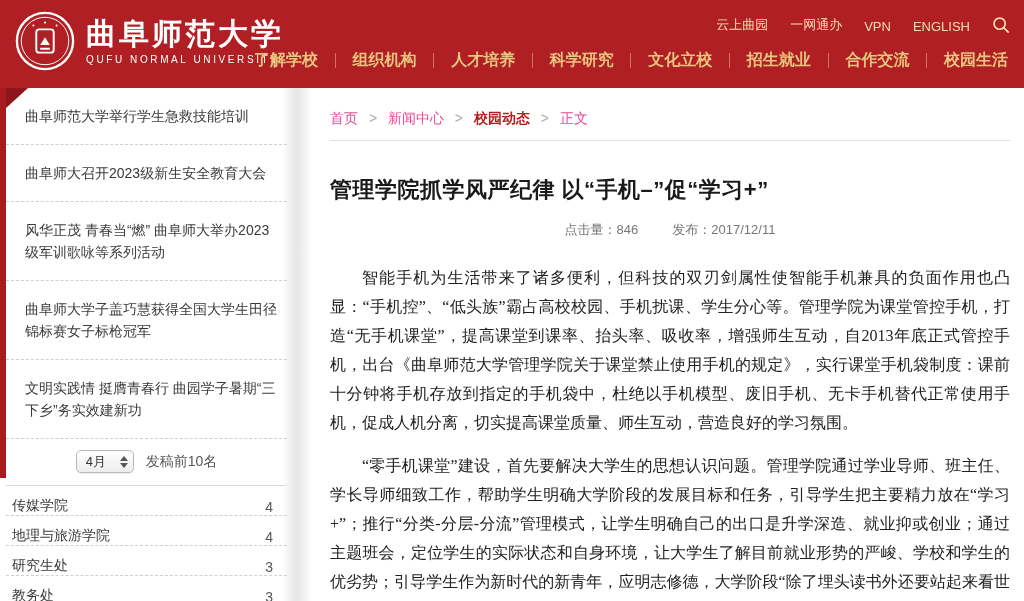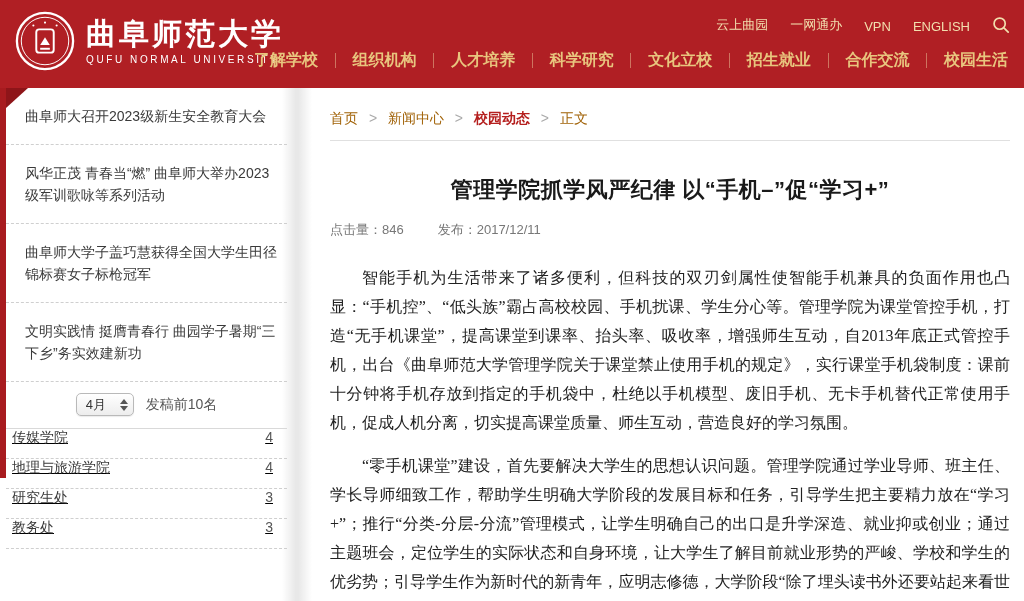--- a/index.html
+++ b/index.html
@@ -39,39 +39,39 @@
       width:58px; height:23px; padding:0 5px 0 9px; border:1px solid #b9b9b9; border-radius:5px;
       background:linear-gradient(#ffffff,#ededed); cursor:pointer;
       box-shadow:0 1px 1px rgba(0,0,0,0.08); }
   .month-select .val { font-size:13px; color:#333; }
   .stepper { display:flex; flex-direction:column; gap:2px; align-items:center; }
   .tri-up { width:0; height:0; border-left:4px solid transparent; border-right:4px solid transparent;
       border-bottom:5px solid #555; }
   .tri-down { width:0; height:0; border-left:4px solid transparent; border-right:4px solid transparent;
       border-top:5px solid #555; }
   .rank-label { font-size:14px; color:#555; }
-  .dept-row { display:flex; align-items:flex-start; justify-content:space-between;
-      height:30px; padding:0 14px 0 6px; border-bottom:1px dashed #cfcfcf; cursor:pointer;text-decoration:underline; }
+  .dept-row { display:flex; align-items:flex-end; justify-content:space-between;
+      height:30px; padding:0 14px 0 6px; border-bottom:1px dashed #cfcfcf; cursor:pointer; }
   .dept-name { font-size:14px; color:#3a3a3a; }
   .dept-count { font-size:14px; color:#555; }
 
   
   .divider-shadow { position:absolute; left:282px; top:88px; width:30px; height:513px; z-index:1;
       background:linear-gradient(to right, rgba(255,255,255,0) 0%, rgba(0,0,0,0.09) 45%, rgba(0,0,0,0.09) 55%, rgba(255,255,255,0) 100%); }
 
   
   .main { position:absolute; left:330px; top:88px; width:680px; z-index:2; }
   .breadcrumb { margin-top:22px; font-size:14px; color:#9a9a9a;
       padding-bottom:12px; border-bottom:1px solid #e0e0e0; }
-  .crumb { color:#a16207; cursor:pointer; }
+  .crumb { color:#ec4899; cursor:pointer; }
   .crumb.active { color:#b5201f; font-weight:700; }
   .crumb-sep { margin:0 7px; color:#aaa; }
-  .article-title { margin-top:34px; text-align:center; font-size:22px; font-weight:700;
+  .article-title { margin-top:34px; text-align:left; font-size:22px; font-weight:700;
       color:#1a1a1a; letter-spacing:0.5px; }
-  .article-meta { margin-top:16px; text-align:left; font-size:13px; color:#777; }
+  .article-meta { margin-top:16px; text-align:center; font-size:13px; color:#777; }
   .article-meta .gap { display:inline-block; width:34px; }
   .article-body { margin-top:24px; font-family:"Liberation Serif","DejaVu Serif",serif;
       font-size:16px; color:#222; line-height:29px; text-align:justify; }
   .article-body p { text-indent:2em; margin-bottom:14px; }
 </style>
 </head>
 <body>
 
 <div class="stage">
 
@@ -125,20 +125,23 @@
       <span class="nav-item">校园生活</span>
     </div>
   </div>
 
   <div class="red-strip"></div>
   <div class="corner-fold"></div>
   <div class="divider-shadow"></div>
 
   <div class="sidebar">
     <div class="news-item">
+      <span>曲阜师范大学举行学生急救技能培训</span>
+    </div>
+    <div class="news-item">
       <span>曲阜师大召开2023级新生安全教育大会</span>
     </div>
     <div class="news-item">
       <span>风华正茂 青春当“燃” 曲阜师大举办2023级军训歌咏等系列活动</span>
     </div>
     <div class="news-item">
       <span>曲阜师大学子盖巧慧获得全国大学生田径锦标赛女子标枪冠军</span>
     </div>
     <div class="news-item">
       <span>文明实践情 挺膺青春行 曲园学子暑期“三下乡”务实效建新功</span>

